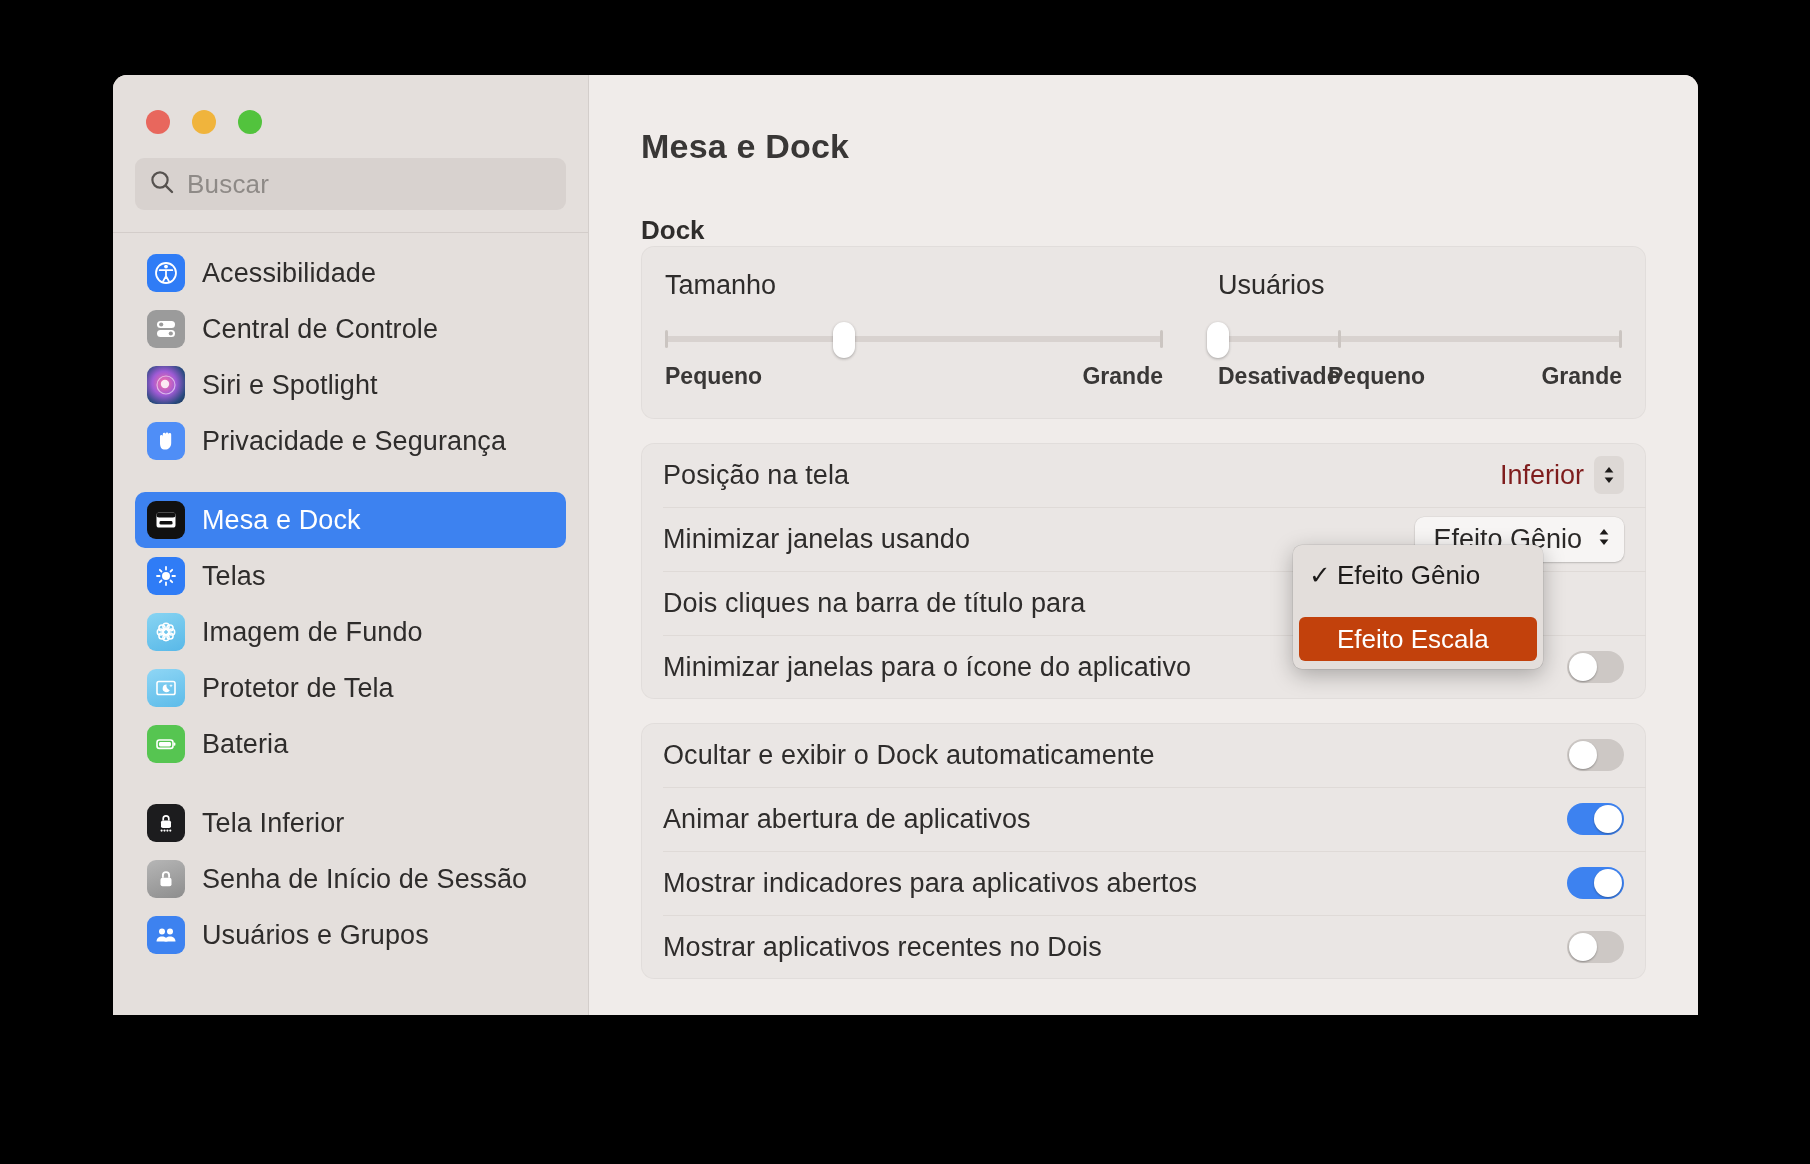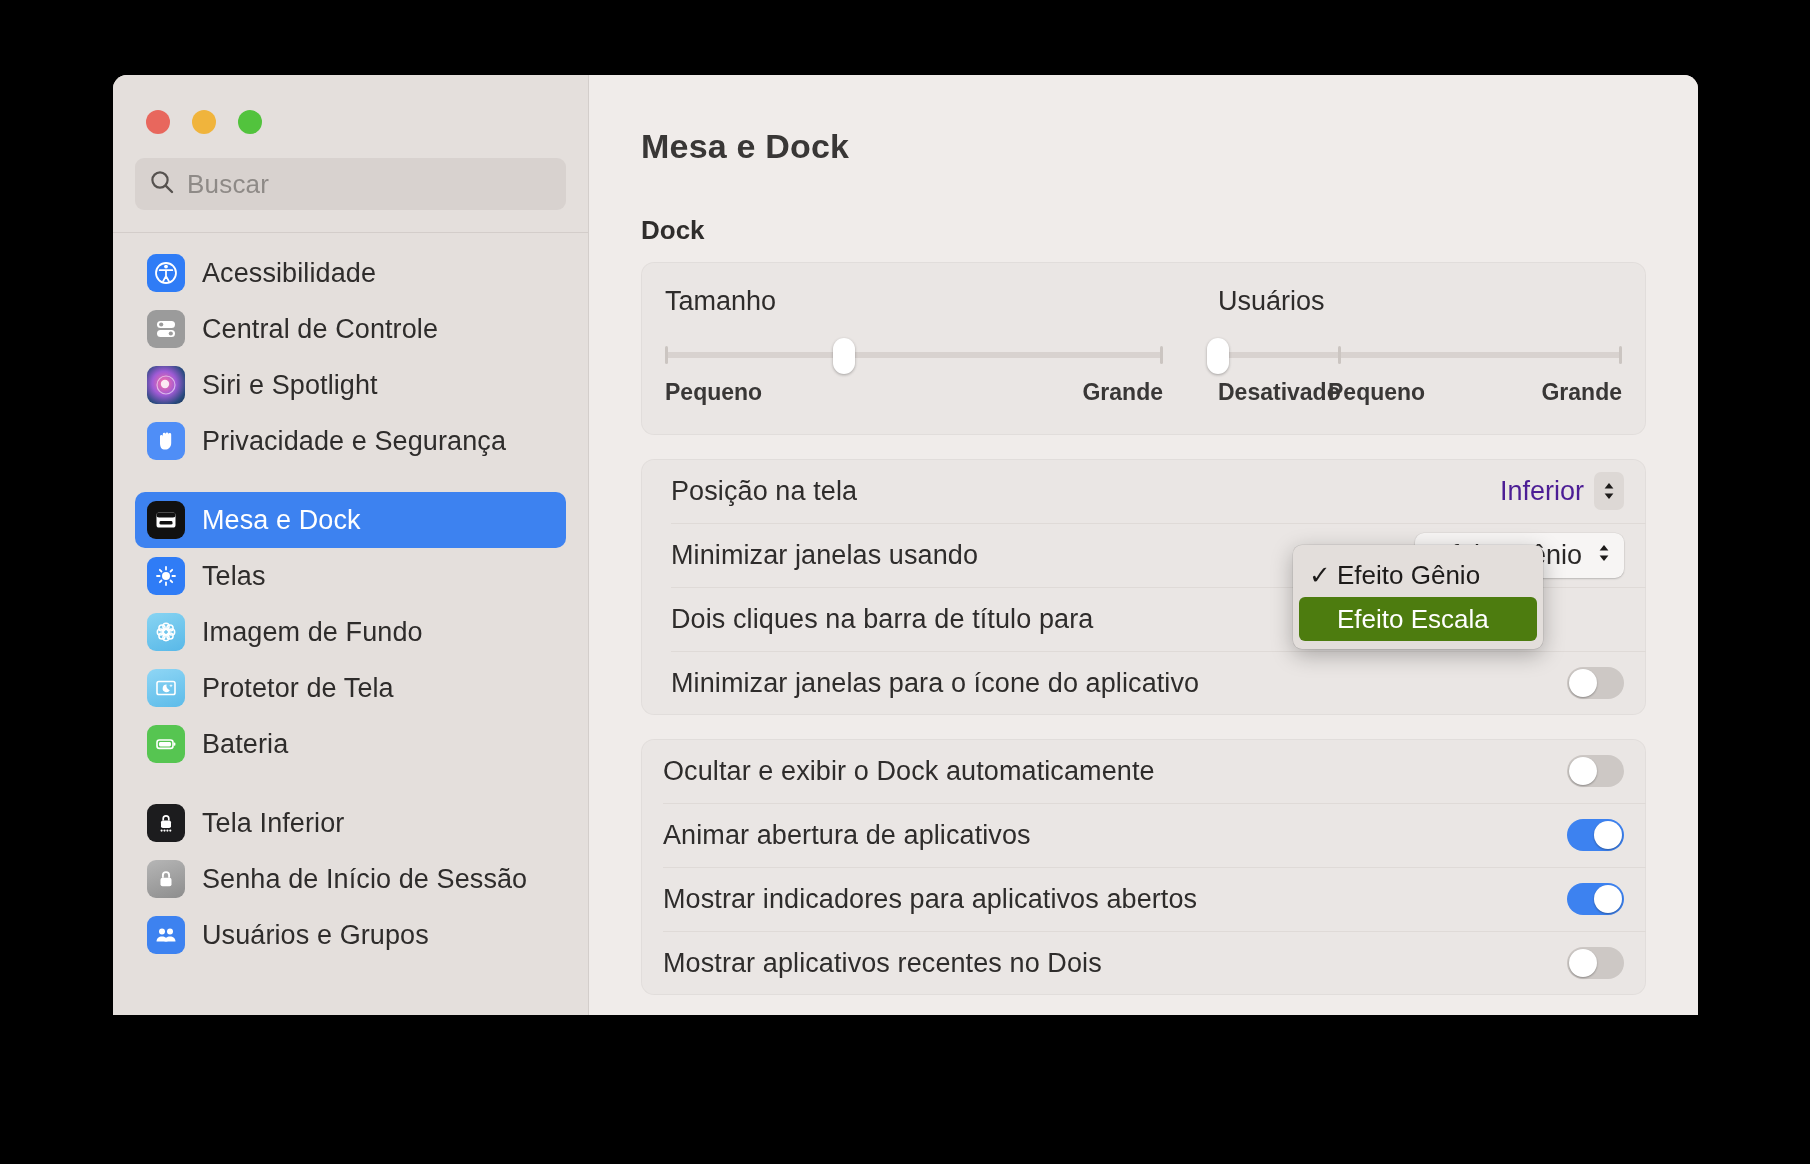--- a/index.html
+++ b/index.html
@@ -93,21 +93,20 @@
     border-radius: 0 14px 0 0;
     padding: 52px 52px 0 52px;
     overflow: hidden;
   }
   .page-title { font-size: 34px; font-weight: bold; color: #393736; letter-spacing: .2px; }
   .section-title { font-size: 26px; font-weight: bold; color: #2f2d2c; margin-top: 49px; }
 
   .card {
     background: #eae6e4;
     border-radius: 13px;
-    margin-top: 16px;
     box-shadow: inset 0 0 0 1px rgba(0,0,0,.035);
   }
 
   
   .sliders { display: flex; padding: 24px 24px 22px 24px; }
   .slider-col { position: relative; }
   .slider-col.size { flex: 0 0 498px; }
   .slider-col.mag { flex: 1 1 auto; padding-left: 55px; }
   .slider-label { font-size: 27px; color: #2e2c2b; }
   .track-wrap { position: relative; height: 40px; margin-top: 18px; }
@@ -136,21 +135,21 @@
   .row + .row::before {
     content: ""; position: absolute; left: 22px; right: 0; top: 0;
     height: 1px; background: #dfdad7;
   }
   .row-label { font-size: 27px; color: #2e2c2b; flex: 1 1 auto; letter-spacing: .1px; }
 
   .popup {
     display: inline-flex; align-items: center; gap: 10px;
     font-size: 27px; color: #2b2928;
   }
-  .popup.plain .popup-value { color: #4c1d95; }
+  .popup.plain .popup-value { color: #7f1d1d; }
   .popup.plain .chev-box {
     width: 30px; height: 38px; border-radius: 7px;
     background: #ddd8d5;
     display: flex; align-items: center; justify-content: center;
   }
   .popup.boxed {
     background: #f7f5f4;
     border-radius: 9px;
     padding: 7px 12px 7px 18px;
     box-shadow: 0 1px 2px rgba(0,0,0,.18), 0 0 0 .5px rgba(0,0,0,.06);
@@ -182,21 +181,21 @@
     z-index: 40;
   }
   .menu-item {
     display: flex; align-items: center;
     height: 44px; border-radius: 6px;
     padding: 0 10px;
     font-size: 26px; color: #1d1b1a;
     white-space: nowrap;
   }
   .menu-item .check { width: 28px; font-size: 26px; color: #1d1b1a; }
-  .menu-item.highlighted { background: #4d7c0f; color: #fff; }
+  .menu-item.highlighted { background: #c2410c; color: #fff; margin-top: 20px; }
   .menu-item.highlighted .check { color: #fff; }
 </style>
 </head>
 <body>
 
 <div id="root">
   <div class="window">
 
     <div class="sidebar">
 
@@ -414,21 +413,21 @@
             </div>
             <div class="scale-row">
               <span class="scale-lbl" style="left:0">Desativado</span>
               <span class="scale-lbl" style="left:110px">Pequeno</span>
               <span class="scale-lbl" style="right:0">Grande</span>
             </div>
           </div>
         </div>
       </div>
 
-      <div class="card" style="margin-top:24px;padding-left:8px;">
+      <div class="card" style="margin-top:24px;">
         <div class="row">
           <span class="row-label">Posição na tela</span>
           <span class="popup plain">
             <span class="popup-value">Inferior</span>
             <span class="chev-box">
               <svg width="16" height="22" viewBox="0 0 16 22">
                 <path d="M8 3 L12.4 8.4 L3.6 8.4 Z" fill="#1d1b1a"></path>
                 <path d="M8 19 L12.4 13.6 L3.6 13.6 Z" fill="#1d1b1a"></path>
               </svg>
             </span>

